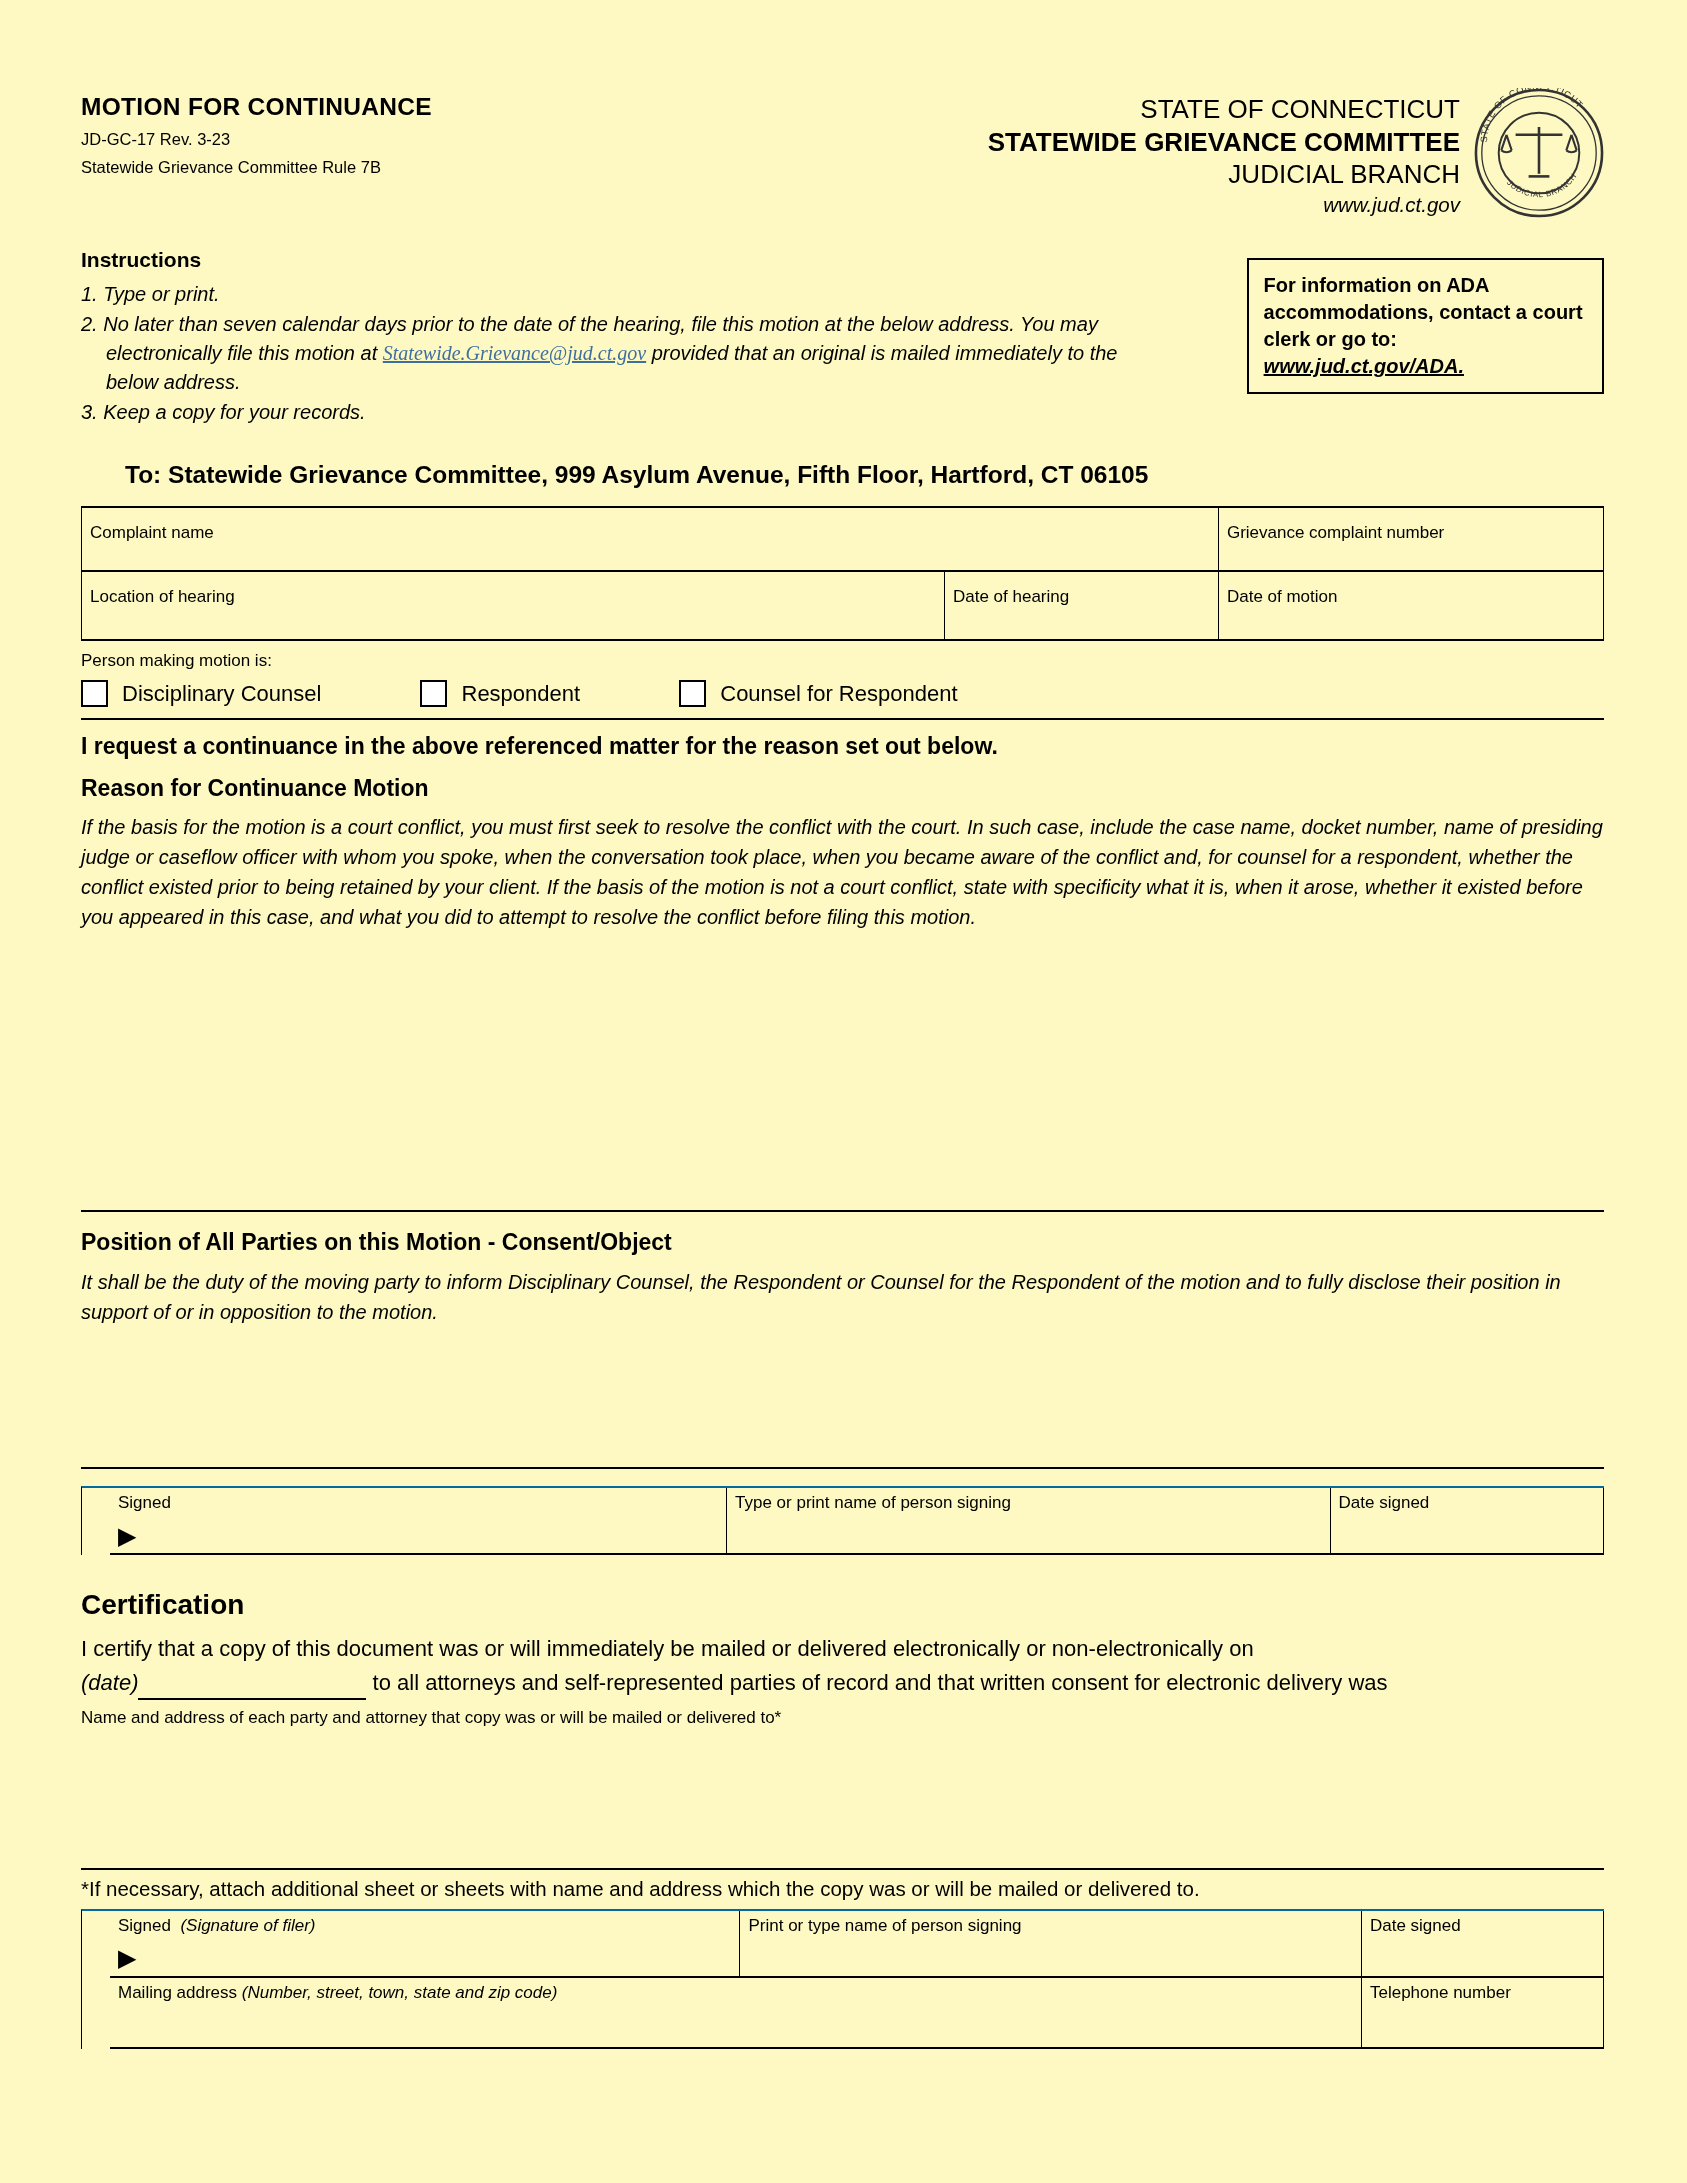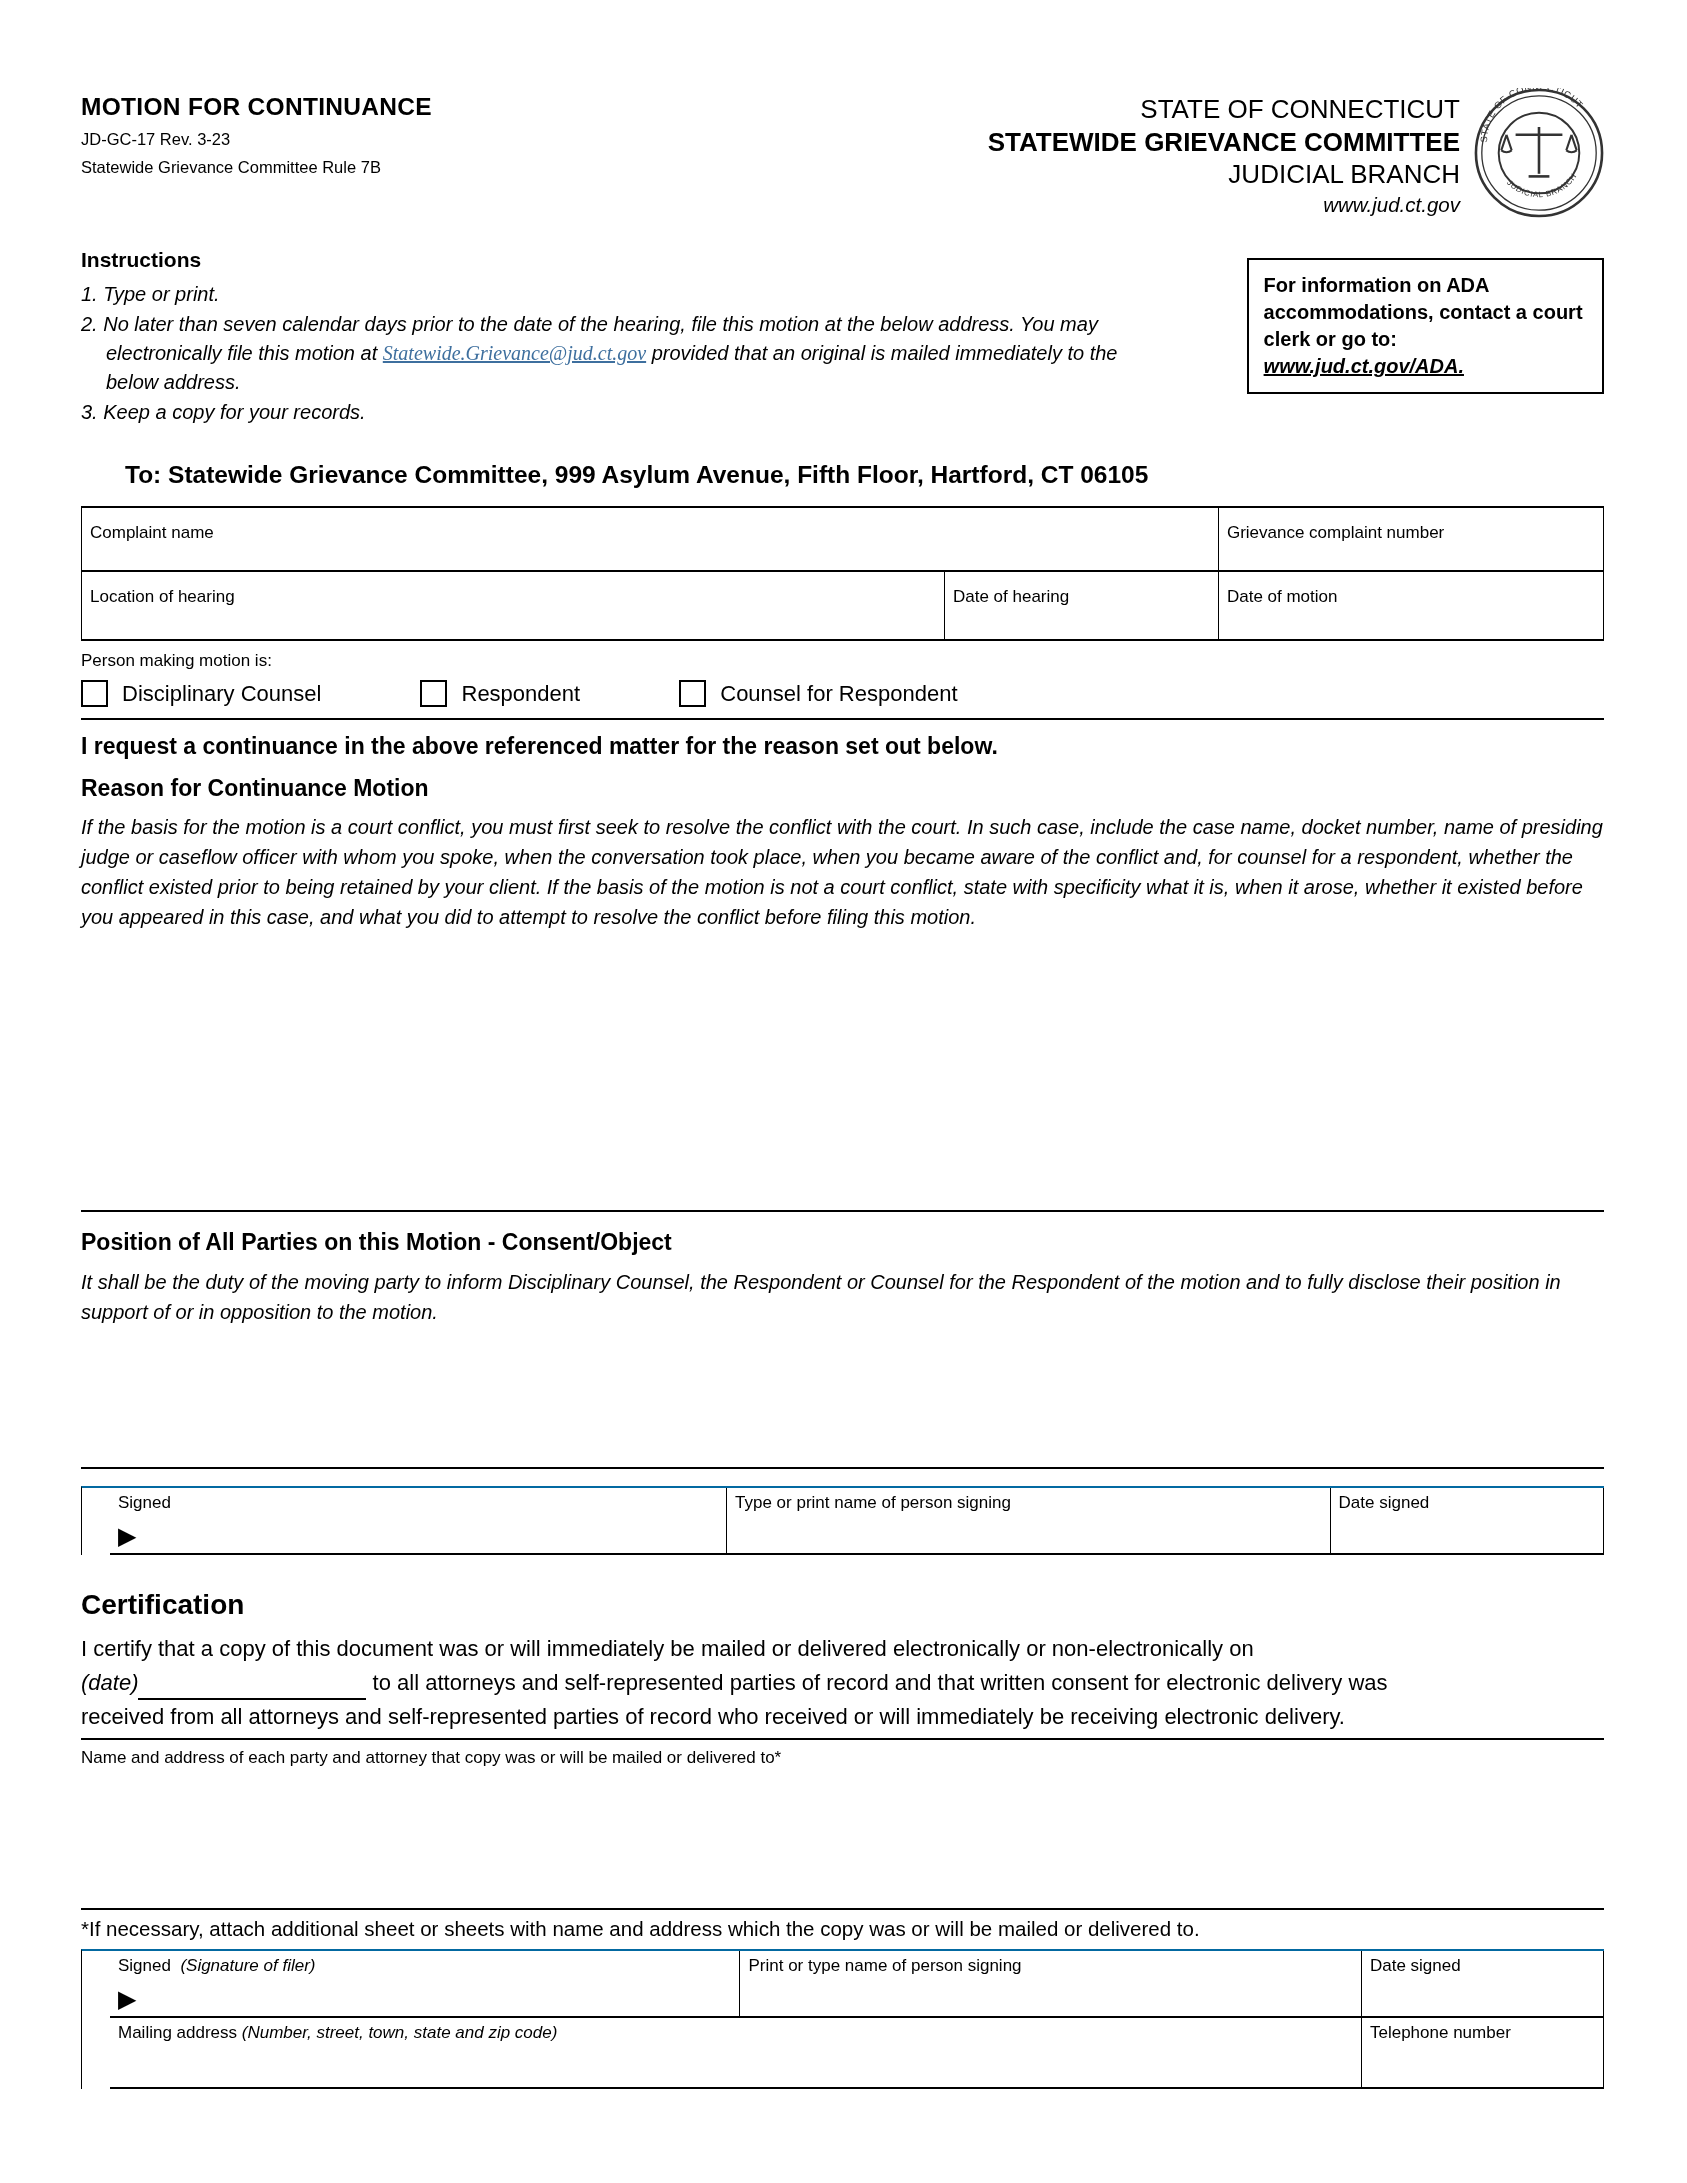--- a/index.html
+++ b/index.html
@@ -2,21 +2,21 @@
 <html style="font-size:10.6px"><head>
 <meta charset="utf-8">
 <style>
   * { box-sizing: border-box; margin: 0; padding: 0; }
   html, body { background: #e8e8e8; }
   body { font-family: "Liberation Sans", sans-serif; color: #000; }
   .page {
     position: relative;
     width: 1687px;
     height: 2183px;
-    background: #ffffff;
+    background: #fef9c3;
     margin: 0 auto;
     overflow: hidden;
   }
   .content {
     position: absolute;
     left: 81px;
     right: 83px;
     top: 0;
   }
   .rule { height: 2px; background: #000; }
@@ -204,21 +204,20 @@
         </div>
         <div class="sig-cell sig-h" style="width:40.4%"><span>Type or print name of person signing</span></div>
         <div class="sig-cell sig-h" style="width:18.3%"><span>Date signed</span></div>
       </div>
     </div>
 
     <div class="cert-heading">Certification</div>
     <div class="cert-body">
       <div>I certify that a copy of this document was or will immediately be mailed or delivered electronically or non-electronically on</div>
       <div><span class="hint">(date)</span><span class="date-blank"></span><span> to all attorneys and self-represented parties of record and that written consent for electronic delivery was</span></div>
-      <div class="cert-line3">received from all attorneys and self-represented parties of record who received or will immediately be receiving electronic delivery.</div>
     </div>
     <div class="names-label">Name and address of each party and attorney that copy was or will be mailed or delivered to*</div>
     <div class="names-space"></div>
     <div class="rule"></div>
     <div class="footnote">*If necessary, attach additional sheet or sheets with name and address which the copy was or will be mailed or delivered to.</div>
 
     <div class="sig-table">
       <div class="sig-row">
         <div class="sig-cell sig-h" style="width:42.2%">
           <span>Signed</span>&nbsp;&nbsp;<span class="hint">(Signature of filer)</span>

